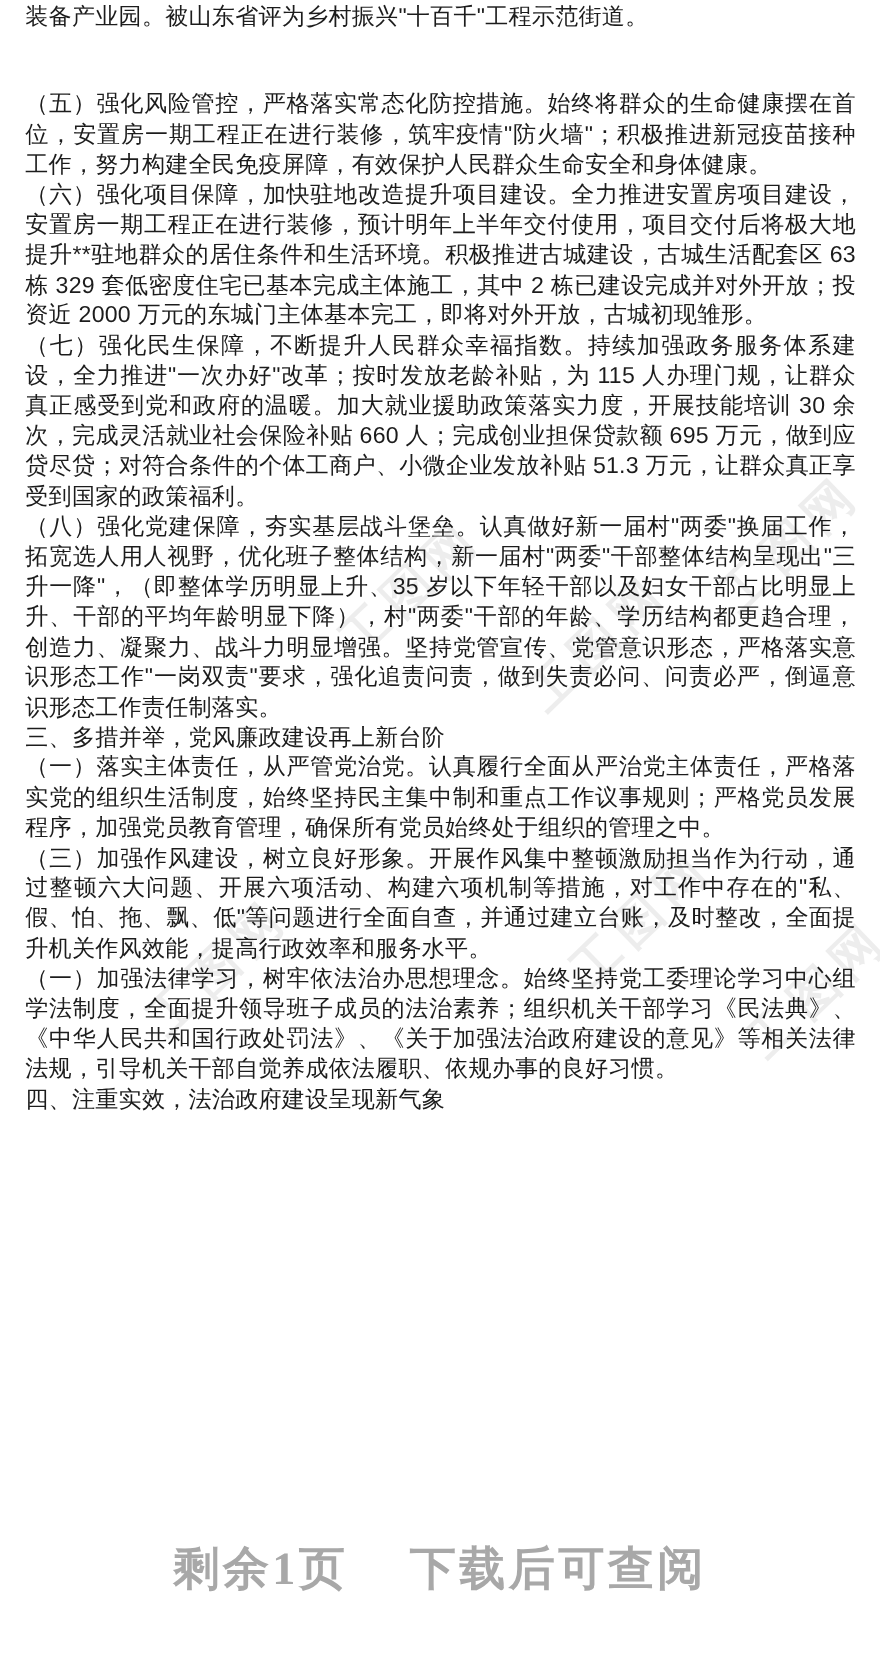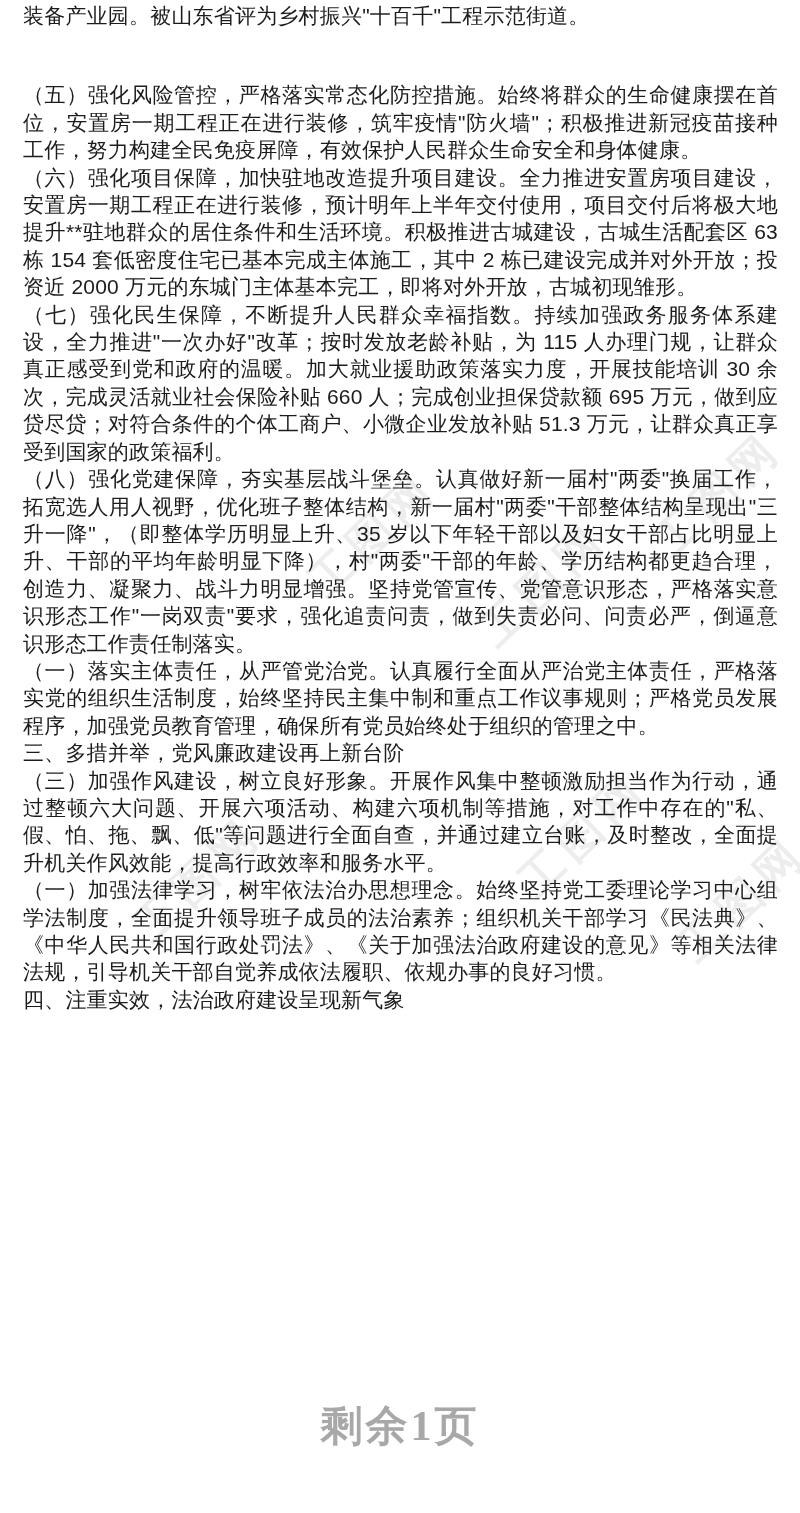--- a/index.html
+++ b/index.html
@@ -62,34 +62,35 @@
   }
 </style>
 </head>
 <body>
 
 <div class="page">
 
   <div class="content">
     <p class="para intro-tail">装备产业园。被山东省评为乡村振兴"十百千"工程示范街道。</p>
     <p class="para">（五）强化风险管控，严格落实常态化防控措施。始终将群众的生命健康摆在首位，安置房一期工程正在进行装修，筑牢疫情"防火墙"；积极推进新冠疫苗接种工作，努力构建全民免疫屏障，有效保护人民群众生命安全和身体健康。</p>
-    <p class="para">（六）强化项目保障，加快驻地改造提升项目建设。全力推进安置房项目建设，安置房一期工程正在进行装修，预计明年上半年交付使用，项目交付后将极大地提升**驻地群众的居住条件和生活环境。积极推进古城建设，古城生活配套区 63 栋 154 套低密度住宅已基本完成主体施工，其中 2 栋已建设完成并对外开放；投资近 2000 万元的东城门主体基本完工，即将对外开放，古城初现雏形。</p>
+    <p class="para">（六）强化项目保障，加快驻地改造提升项目建设。全力推进安置房项目建设，安置房一期工程正在进行装修，预计明年上半年交付使用，项目交付后将极大地提升**驻地群众的居住条件和生活环境。积极推进古城建设，古城生活配套区 63 栋 329 套低密度住宅已基本完成主体施工，其中 2 栋已建设完成并对外开放；投资近 2000 万元的东城门主体基本完工，即将对外开放，古城初现雏形。</p>
     <p class="para">（七）强化民生保障，不断提升人民群众幸福指数。持续加强政务服务体系建设，全力推进"一次办好"改革；按时发放老龄补贴，为 115 人办理门规，让群众真正感受到党和政府的温暖。加大就业援助政策落实力度，开展技能培训 30 余次，完成灵活就业社会保险补贴 660 人；完成创业担保贷款额 695 万元，做到应贷尽贷；对符合条件的个体工商户、小微企业发放补贴 51.3 万元，让群众真正享受到国家的政策福利。</p>
     <p class="para">（八）强化党建保障，夯实基层战斗堡垒。认真做好新一届村"两委"换届工作，拓宽选人用人视野，优化班子整体结构，新一届村"两委"干部整体结构呈现出"三升一降"，（即整体学历明显上升、35 岁以下年轻干部以及妇女干部占比明显上升、干部的平均年龄明显下降），村"两委"干部的年龄、学历结构都更趋合理，创造力、凝聚力、战斗力明显增强。坚持党管宣传、党管意识形态，严格落实意识形态工作"一岗双责"要求，强化追责问责，做到失责必问、问责必严，倒逼意识形态工作责任制落实。</p>
+    <p class="para">三、多措并举，党风廉政建设再上新台阶</p>
     <p class="para">（一）落实主体责任，从严管党治党。认真履行全面从严治党主体责任，严格落实党的组织生活制度，始终坚持民主集中制和重点工作议事规则；严格党员发展程序，加强党员教育管理，确保所有党员始终处于组织的管理之中。</p>
-    <p class="para">三、多措并举，党风廉政建设再上新台阶</p>
     <p class="para">（三）加强作风建设，树立良好形象。开展作风集中整顿激励担当作为行动，通过整顿六大问题、开展六项活动、构建六项机制等措施，对工作中存在的"私、假、怕、拖、飘、低"等问题进行全面自查，并通过建立台账，及时整改，全面提升机关作风效能，提高行政效率和服务水平。</p>
     <p class="para">（一）加强法律学习，树牢依法治办思想理念。始终坚持党工委理论学习中心组学法制度，全面提升领导班子成员的法治素养；组织机关干部学习《民法典》、《中华人民共和国行政处罚法》、《关于加强法治政府建设的意见》等相关法律法规，引导机关干部自觉养成依法履职、依规办事的良好习惯。</p>
     <p class="para">四、注重实效，法治政府建设呈现新气象</p>
   </div>
 
   <span class="watermark" style="left:295px; top:505px;">工图网</span>
   <span class="watermark" style="left:465px; top:555px;">工图网</span>
   <span class="watermark" style="left:640px; top:465px;">工图网</span>
   <span class="watermark" style="left:120px; top:850px;">工图网</span>
   <span class="watermark" style="left:505px; top:805px;">工图网</span>
   <span class="watermark" style="left:665px; top:870px;">工图网</span>
 
   <div class="footer">
     <span>剩余1页</span>
+    <span>下载后可查阅</span>
   </div>
 
 </div>
 
 </body></html>

